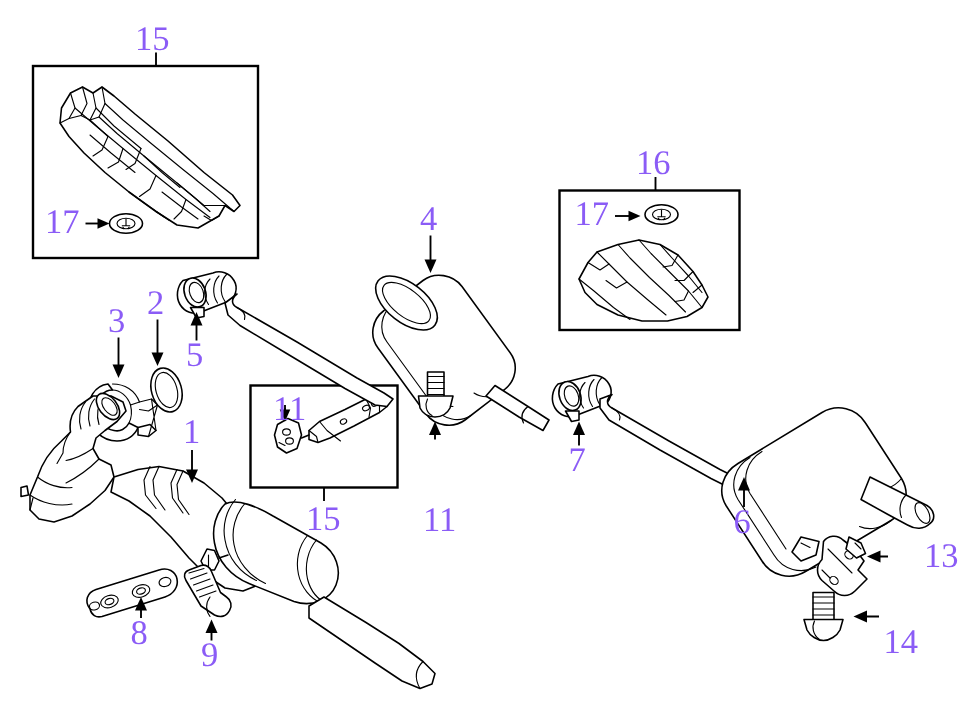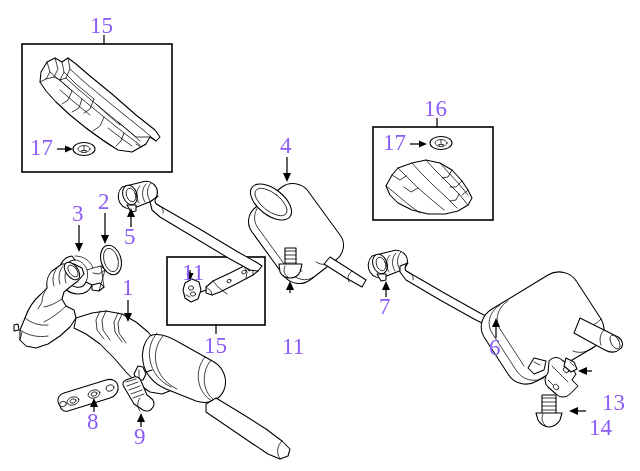--- a/index.html
+++ b/index.html
@@ -329,20 +329,20 @@
   <div class="callout" style="left:72px;top:202px;">3</div>
   <div class="callout" style="left:280px;top:134px;">4</div>
   <div class="callout" style="left:124px;top:225px;">5</div>
   <div class="callout" style="left:489px;top:336px;">6</div>
   <div class="callout" style="left:379px;top:295px;">7</div>
   <div class="callout" style="left:87px;top:410px;">8</div>
   <div class="callout" style="left:134px;top:425px;">9</div>
   <div class="callout" style="left:204px;top:334px;">15</div>
   <div class="callout" style="left:282px;top:291px;margin-top:44px;">11</div>
   <div class="callout" style="left:182px;top:261px;">11</div>
-  <div class="callout" style="left:602px;top:359px;margin-top:32px;">13</div>
+  <div class="callout" style="left:616px;top:359px;">13</div>
   <div class="callout" style="left:589px;top:416px;">14</div>
   <div class="callout" style="left:90px;top:14px;">15</div>
   <div class="callout" style="left:424px;top:97px;">16</div>
   <div class="callout" style="left:30px;top:136px;">17</div>
   <div class="callout" style="left:383px;top:131px;">17</div>
 
 </div>
 
 </body></html>

